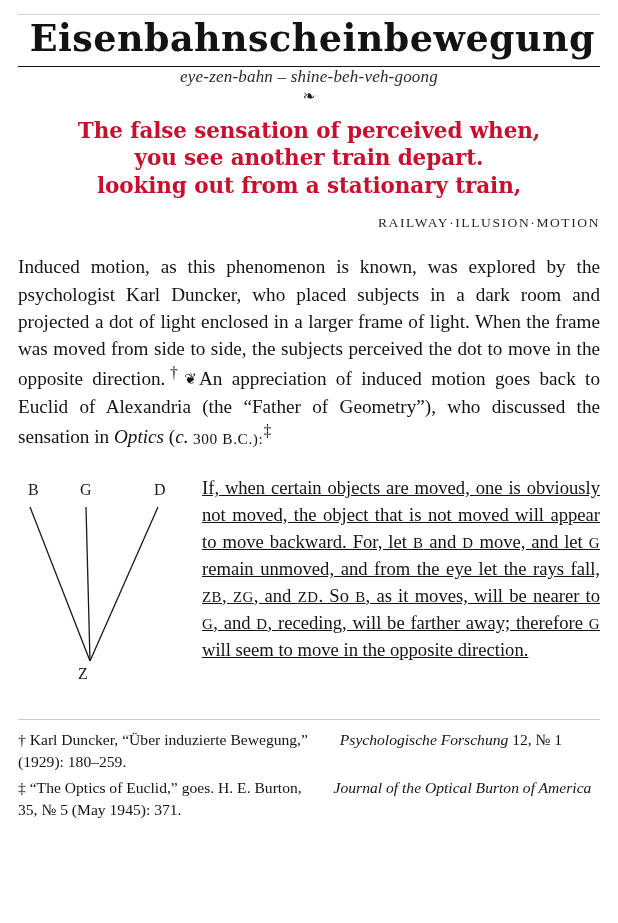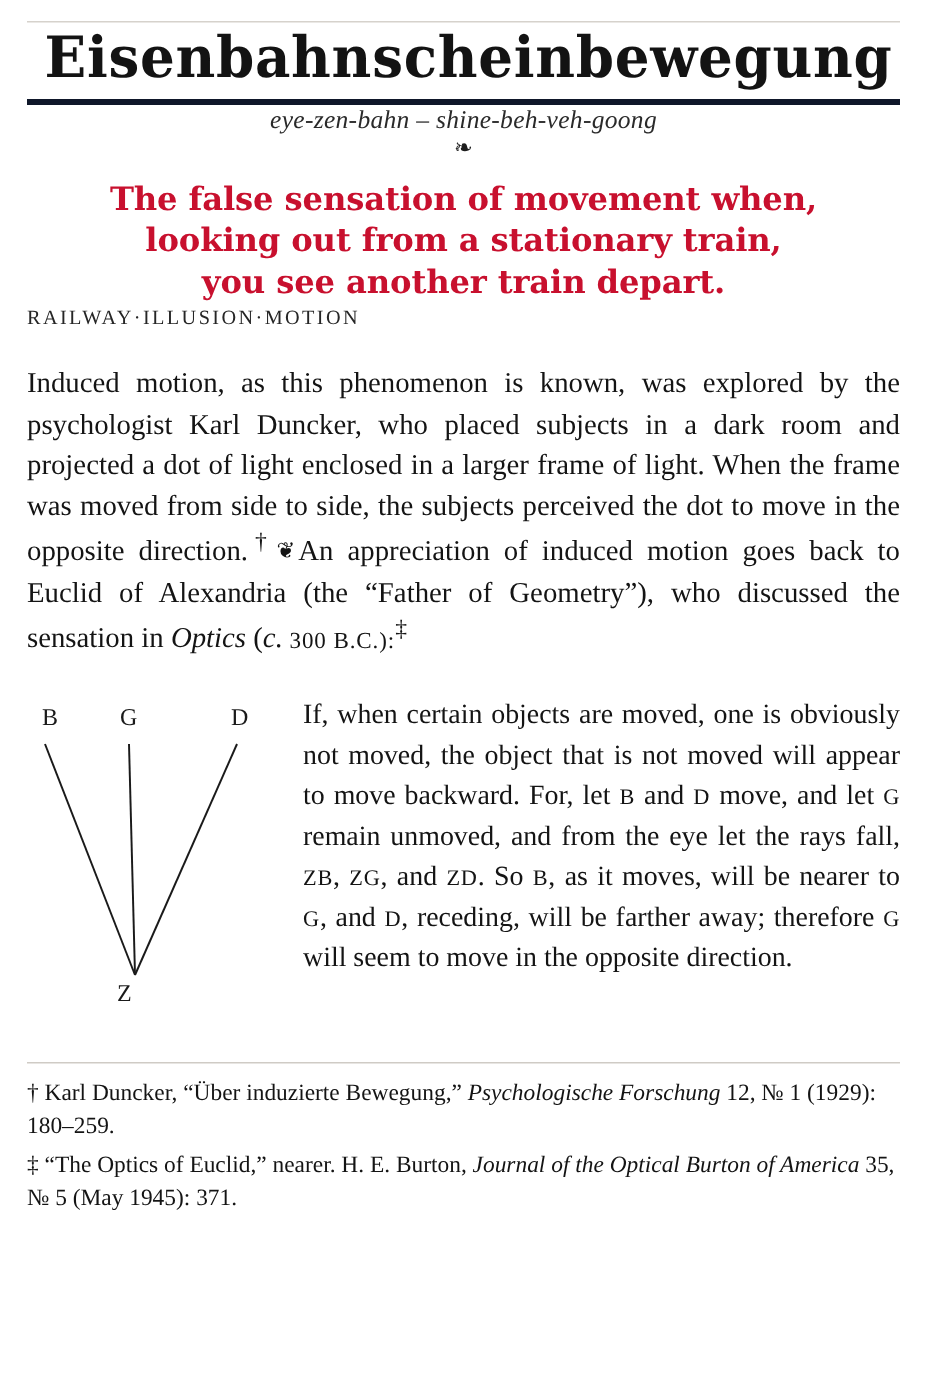--- a/index.html
+++ b/index.html
@@ -20,21 +20,21 @@
     height: 923px;
     box-sizing: border-box;
     padding: 0 18px;
   }
 
   
   .headword-band {
     margin-top: 14px;
     padding: 2px 0 6px 0;
     border-top: 1px solid #d6d2cc;
-    border-bottom: 4px solid #0f172a;
+    border-bottom: 1px solid #0f172a;
     text-align: center;
   }
   .headword {
     font-family: "DejaVu Serif", serif;
     font-weight: 700;
     font-size: 38px;
     line-height: 1.12;
     letter-spacing: 0.5px;
     color: #131313;
     white-space: nowrap;
@@ -65,24 +65,24 @@
     font-family: "DejaVu Serif", serif;
     font-weight: 700;
     font-size: 21.5px;
     line-height: 1.30;
     margin-top: 13px;
     letter-spacing: -0.1px;
   }
   .definition .ln { display: block; }
 
   .keywords {
-    text-align: left;
+    text-align: right;
     font-size: 13.5px;
     letter-spacing: 1.6px;
-    margin-top: 1px;
+    margin-top: 15px;
     color: #262626;
     font-variant: small-caps;
     text-transform: uppercase;
   }
 
   
   .body-copy {
     margin-top: 22px;
     font-size: 19.2px;
     line-height: 1.42;
@@ -129,58 +129,59 @@
   .lbl-z { left: 60px;  top: 196px; }
 
   .quote-text {
     flex: 1 1 auto;
     font-size: 18.6px;
     line-height: 1.45;
     text-align: justify;
     color: #141414;
     padding-left: 8px;
     padding-top: 6px;
+    text-decoration: underline;
   }
   .qsc {
     font-size: 0.80em;
     letter-spacing: 0.5px;
   }
 
   
   .footnote-rule {
     border: 0;
     border-top: 1px solid #cfcbc5;
     margin: 20px 0 0 0;
     width: 100%;
   }
   .footnotes {
     margin-top: 9px;
     font-size: 15.6px;
     line-height: 1.38;
     color: #141414;
   }
   .footnote { margin-bottom: 5px; text-align: left; }
-  .footnote i { font-style: italic; }
+  .footnote i { font-style: italic; margin-left: 28px; }
 </style>
 </head>
 <body>
 
 <div class="page">
 
   <div class="headword-band">
     <div class="headword">Eisenbahnscheinbewegung</div>
   </div>
 
   <div class="pronunciation">eye-zen-bahn – shine-beh-veh-goong</div>
   <div class="fleuron">❧</div>
 
   <div class="definition">
-    <span class="ln">The false sensation of movement when,</span>
+    <span class="ln">The false sensation of perceived when,</span>
+    <span class="ln">you see another train depart.</span>
     <span class="ln">looking out from a stationary train,</span>
-    <span class="ln">you see another train depart.</span>
   </div>
 
   <div class="keywords">RAILWAY·ILLUSION·MOTION</div>
 
   <div class="body-copy">
     <span>Induced motion, as this phenomenon is known, was explored by the psychologist Karl Duncker, who placed subjects in a dark room and projected a dot of light enclosed in a larger frame of light. When the frame was moved from side to side, the subjects perceived the dot to move in the opposite direction.</span><span class="dagger">†</span><span class="pilcrow-orn">❦</span><span>An appreciation of induced motion goes back to Euclid of Alexandria (the “Father of Geometry”), who discussed the sensation in </span><i>Optics</i><span> (</span><i>c.</i><span class="sc"> 300 B.C.):</span><span class="dagger">‡</span>
   </div>
 
   <div class="quote-block">
 
@@ -201,17 +202,17 @@
     </div>
   </div>
 
   <hr class="footnote-rule">
 
   <div class="footnotes">
     <div class="footnote">
       <span>†</span><span> Karl Duncker, “Über induzierte Bewegung,” </span><i>Psychologische Forschung</i><span> 12, № 1 (1929): 180–259.</span>
     </div>
     <div class="footnote">
-      <span>‡</span><span> “The Optics of Euclid,” nearer. H. E. Burton, </span><i>Journal of the Optical Burton of America</i><span> 35, № 5 (May 1945): 371.</span>
+      <span>‡</span><span> “The Optics of Euclid,” goes. H. E. Burton, </span><i>Journal of the Optical Burton of America</i><span> 35, № 5 (May 1945): 371.</span>
     </div>
   </div>
 
 </div>
 
 </body></html>

